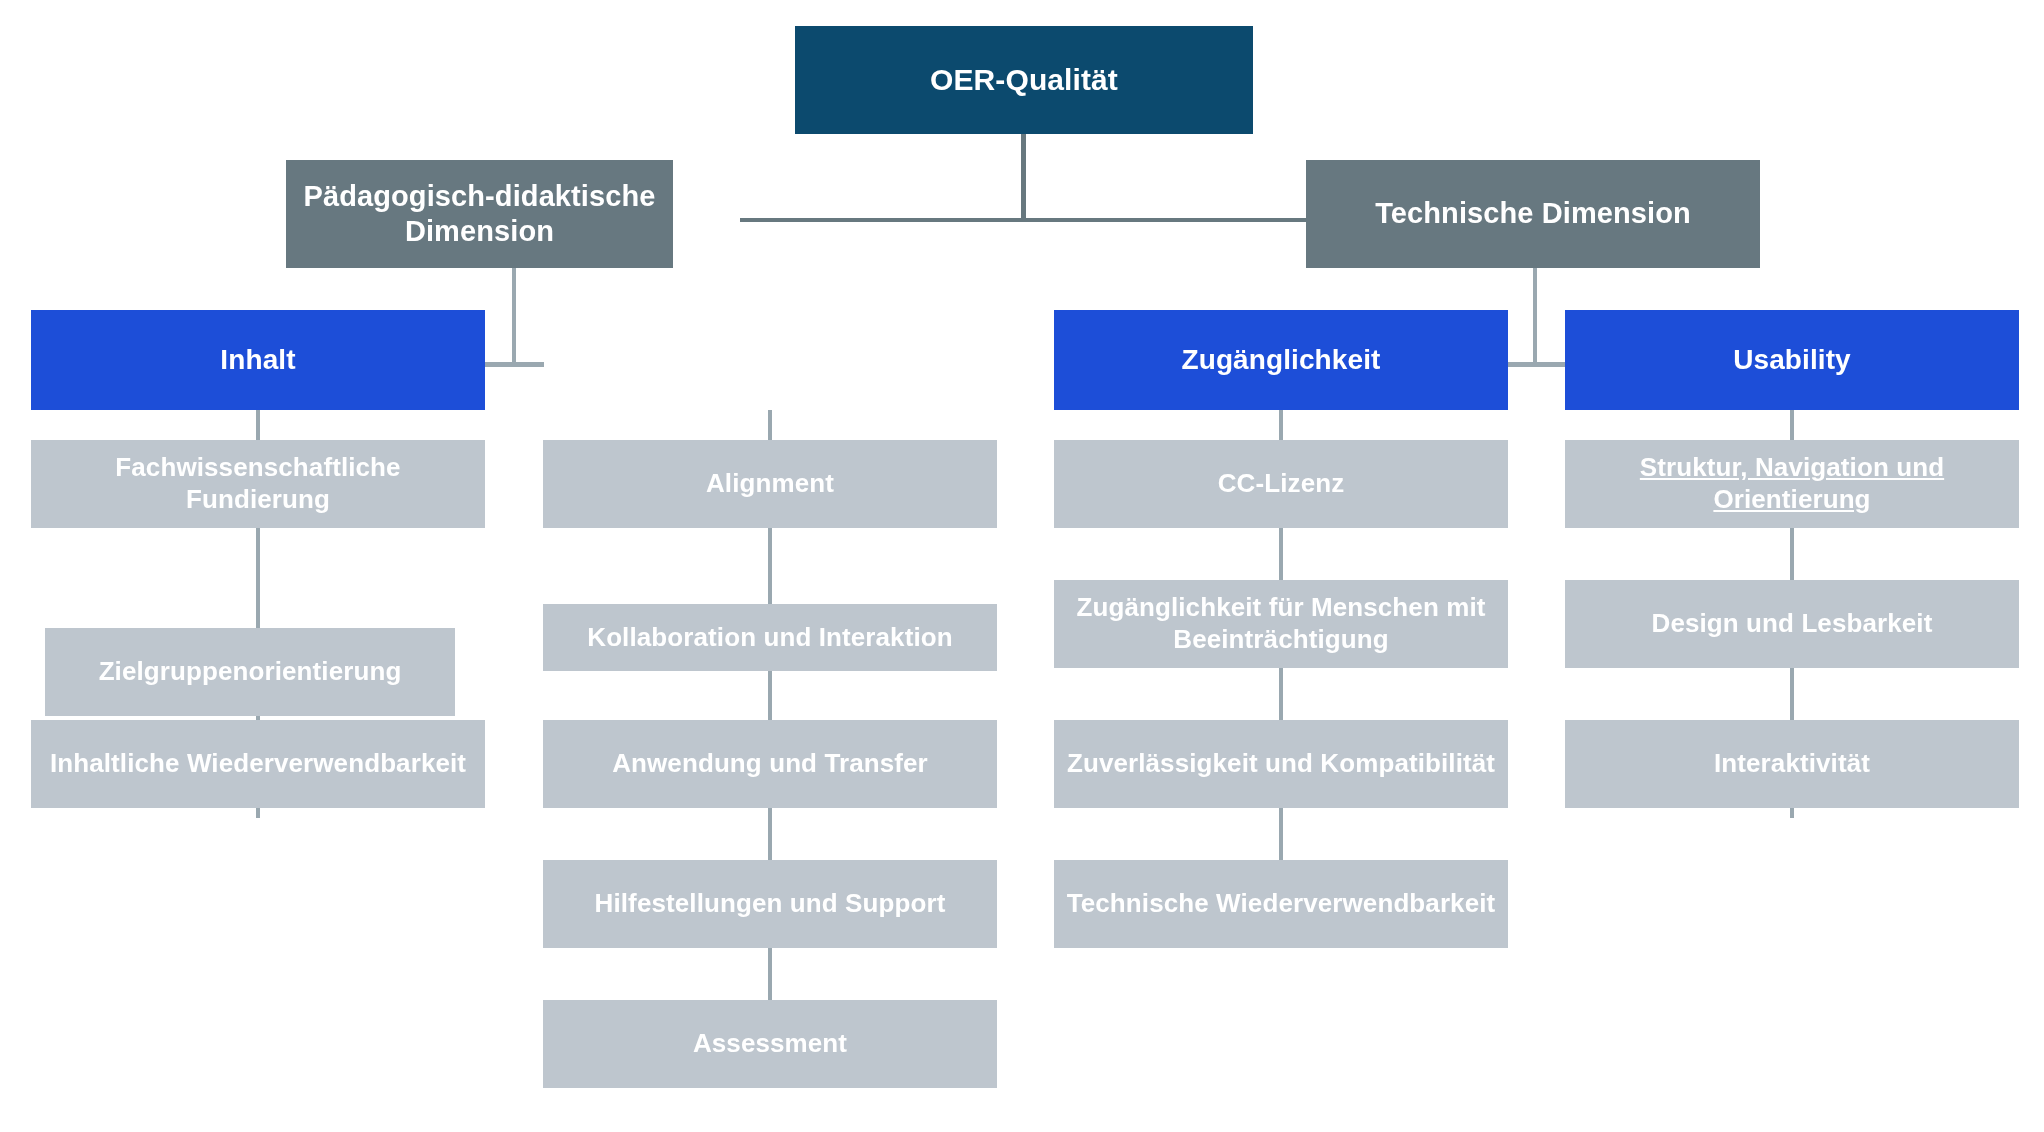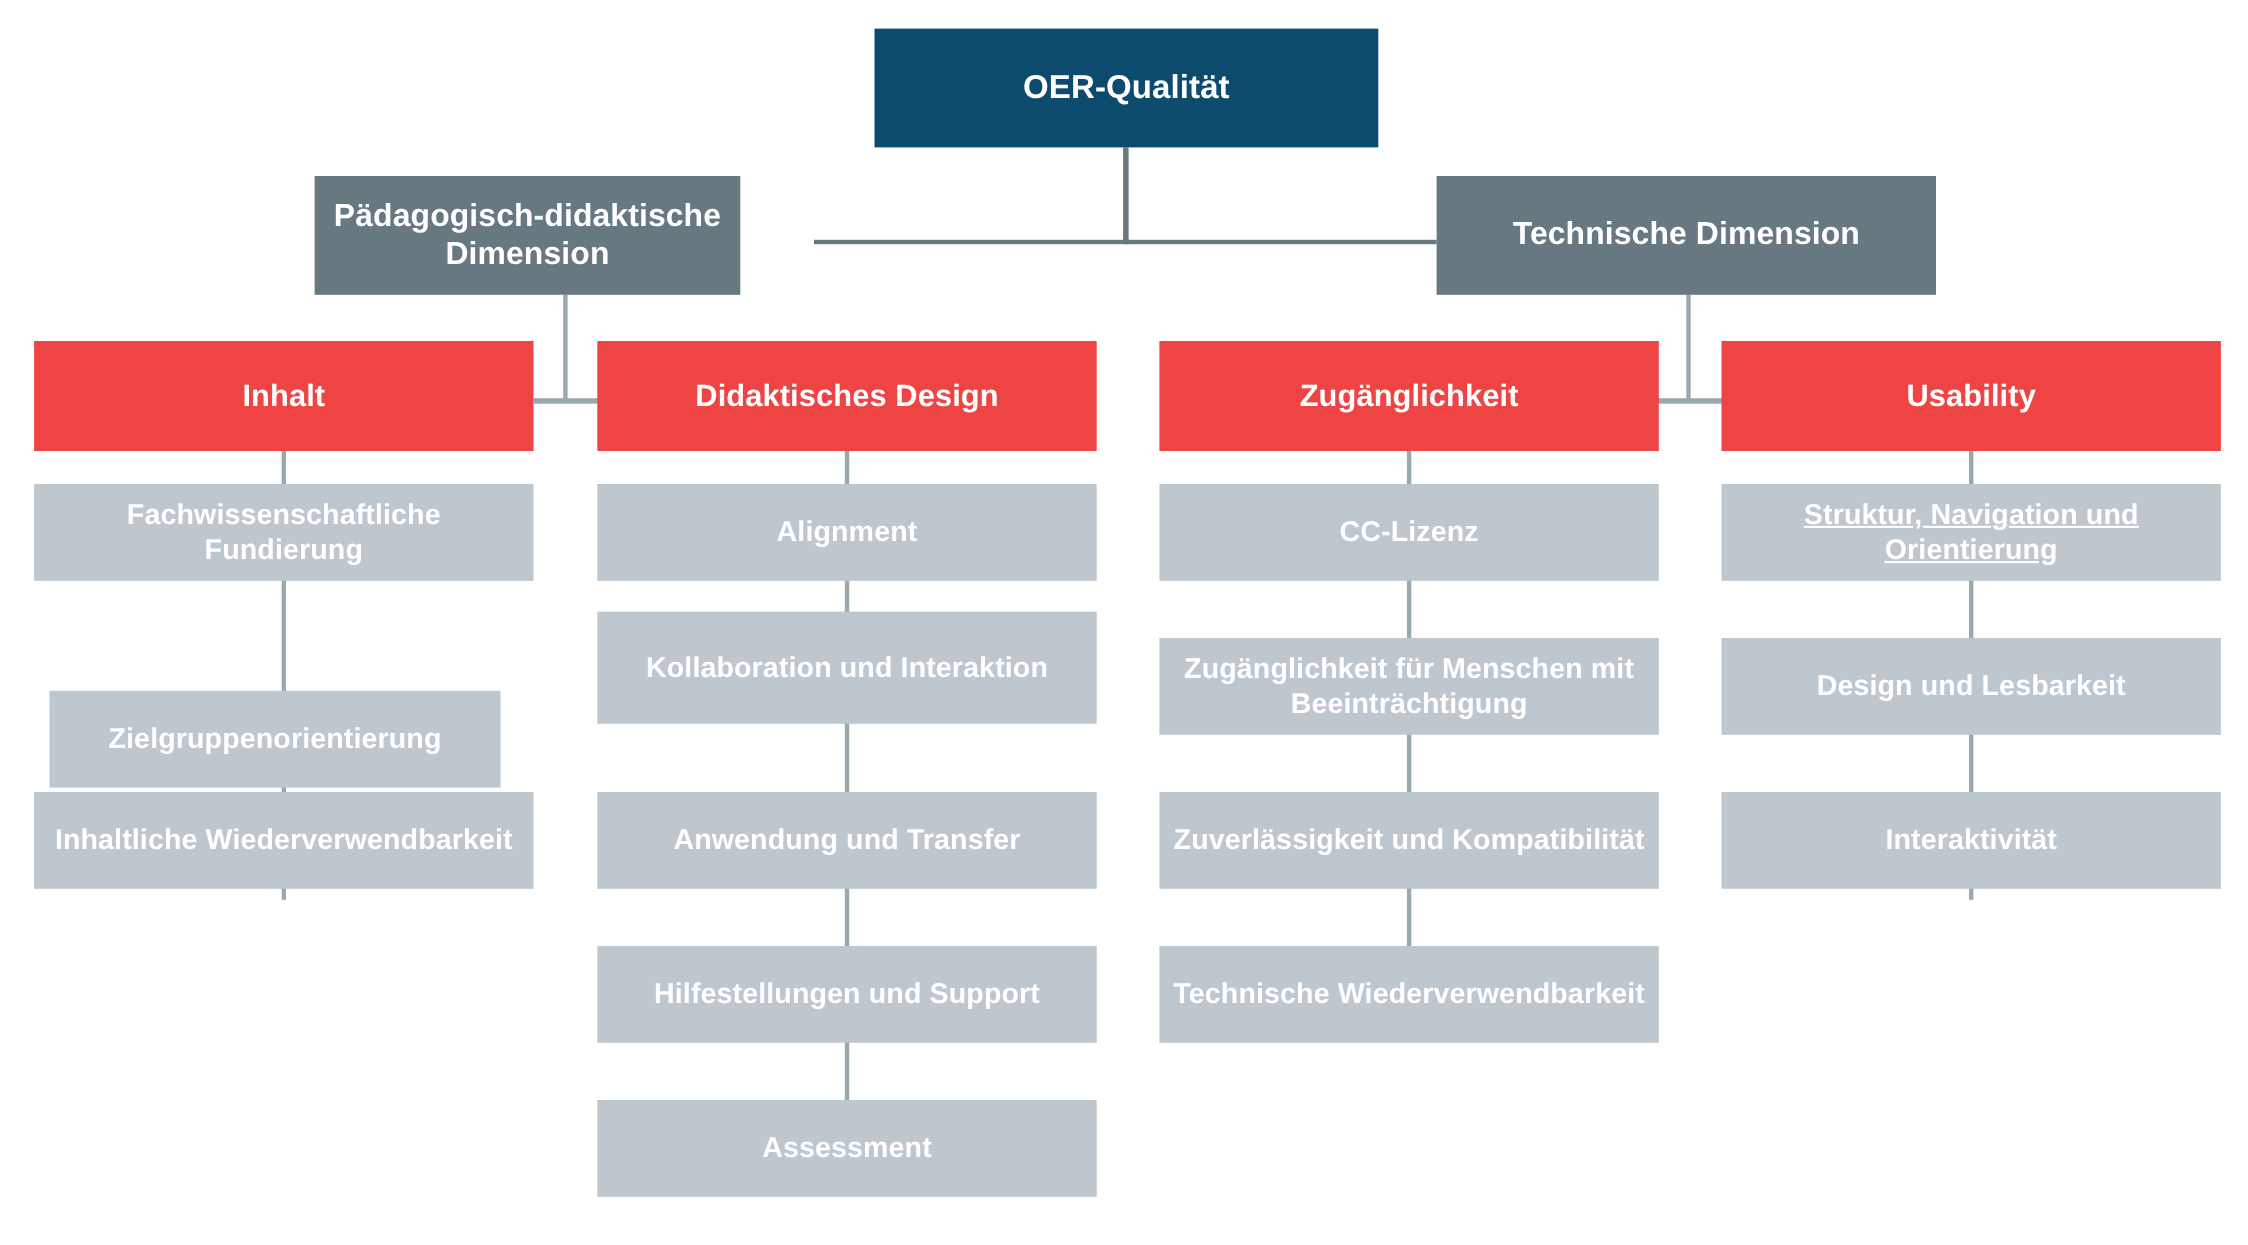--- a/index.html
+++ b/index.html
@@ -43,21 +43,21 @@
   
   .lvl-root {
     background: #0c4a6e;
     font-size: 30px;
   }
   .lvl-dim {
     background: #677880;
     font-size: 29px;
   }
   .lvl-cat {
-    background: #ef4444;
+    background: #1d4ed8;
     font-size: 28px;
   }
   .lvl-leaf {
     background: #bec6ce;
     font-size: 26px;
   }
 
   
   .conn {
     position: absolute;
@@ -110,44 +110,41 @@
   <div class="node lvl-dim" style="left:286px; top:160px; width:387px; height:108px;">
     <span class="label">Pädagogisch-didaktische Dimension</span>
   </div>
   <div class="node lvl-dim" style="left:1306px; top:160px; width:454px; height:108px;">
     <span class="label">Technische Dimension</span>
   </div>
 
   <div class="node lvl-cat" style="left:31px; top:310px; width:454px; height:100px;">
     <span class="label">Inhalt</span>
   </div>
-  <div class="node lvl-cat" style="left:543px; top:310px; width:454px; height:100px;">
-    <span class="label">Didaktisches Design</span>
-  </div>
   <div class="node lvl-cat" style="left:1054px; top:310px; width:454px; height:100px;">
     <span class="label">Zugänglichkeit</span>
   </div>
   <div class="node lvl-cat" style="left:1565px; top:310px; width:454px; height:100px;">
     <span class="label">Usability</span>
   </div>
 
   <div class="node lvl-leaf" style="left:31px; top:440px; width:454px; height:88px;">
     <span class="label">Fachwissenschaftliche Fundierung</span>
   </div>
   <div class="node lvl-leaf" style="left:45px; top:580px; width:410px; height:88px;margin-top:48px;">
     <span class="label">Zielgruppenorientierung</span>
   </div>
   <div class="node lvl-leaf" style="left:31px; top:720px; width:454px; height:88px;">
     <span class="label">Inhaltliche Wiederverwendbarkeit</span>
   </div>
 
   <div class="node lvl-leaf" style="left:543px; top:440px; width:454px; height:88px;">
     <span class="label">Alignment</span>
   </div>
-  <div class="node lvl-leaf" style="left:543px; top:556px; width:454px; height:102px;">
+  <div class="node lvl-leaf" style="left:543px; top:604px; width:454px; height:67px;">
     <span class="label">Kollaboration und Interaktion</span>
   </div>
   <div class="node lvl-leaf" style="left:543px; top:720px; width:454px; height:88px;">
     <span class="label">Anwendung und Transfer</span>
   </div>
   <div class="node lvl-leaf" style="left:543px; top:860px; width:454px; height:88px;">
     <span class="label">Hilfestellungen und Support</span>
   </div>
   <div class="node lvl-leaf" style="left:543px; top:1000px; width:454px; height:88px;">
     <span class="label">Assessment</span>

